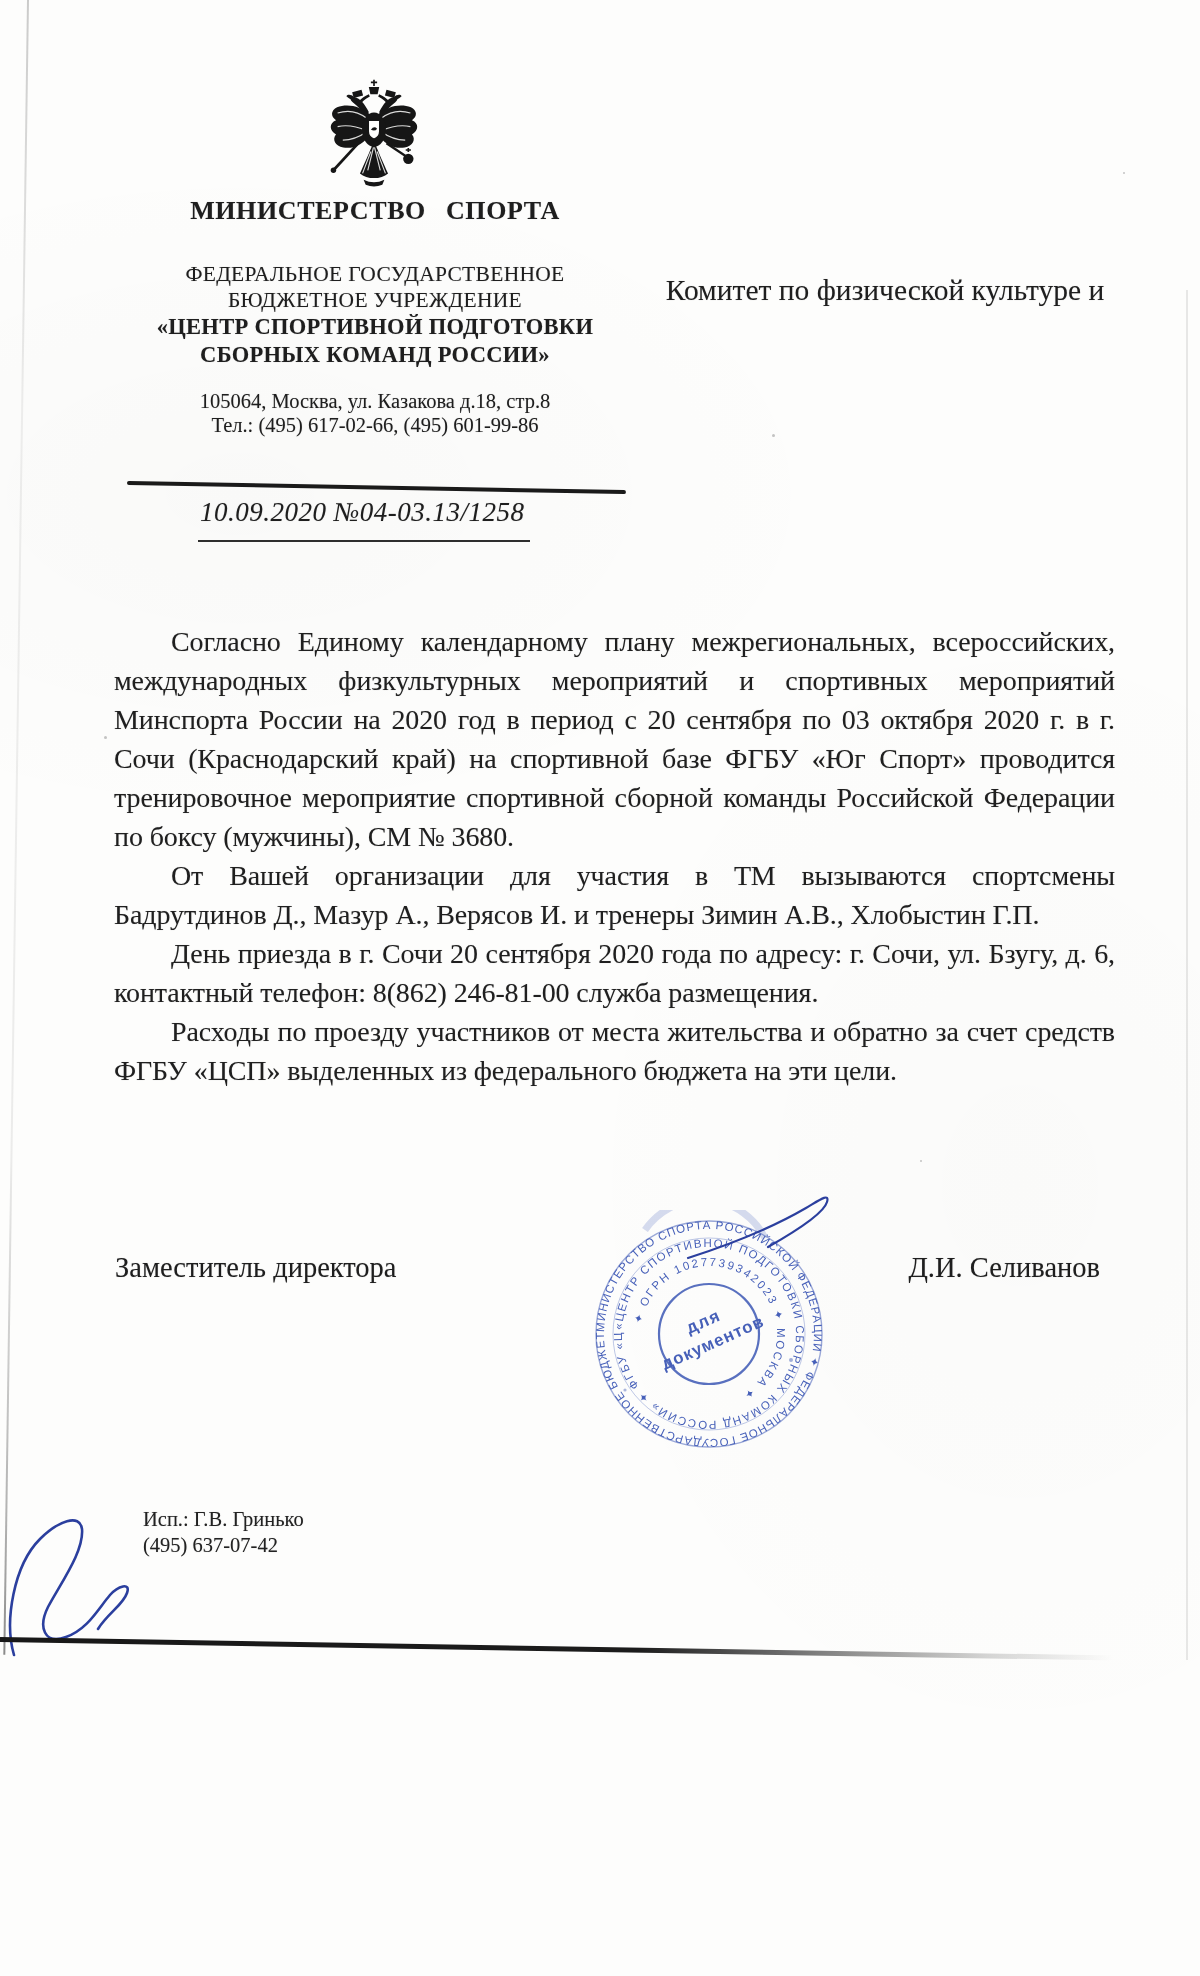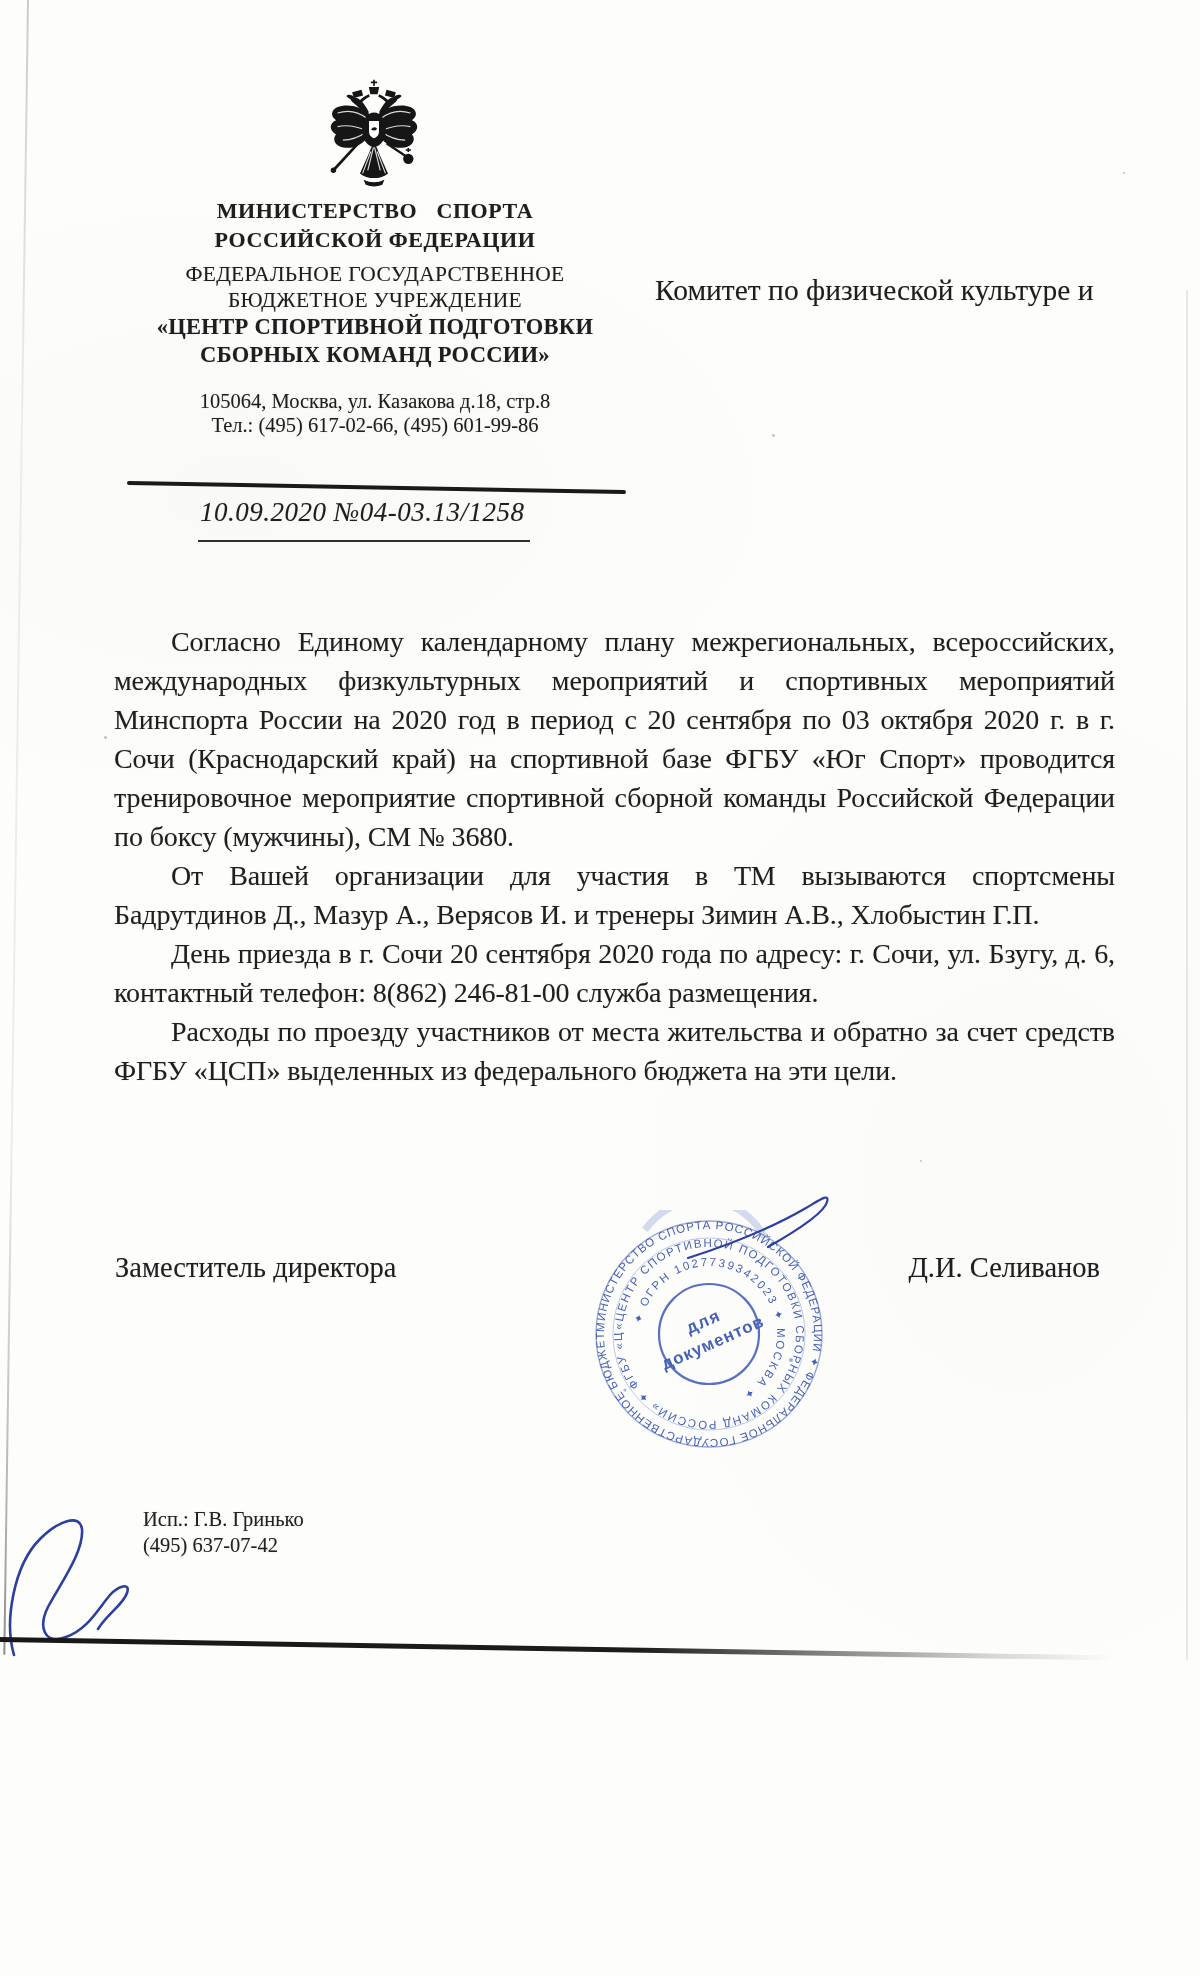--- a/index.html
+++ b/index.html
@@ -15,27 +15,27 @@
       radial-gradient(ellipse 900px 500px at 20% 25%, rgba(0,0,0,0.016), transparent 70%),
       radial-gradient(ellipse 700px 900px at 85% 60%, rgba(0,0,0,0.012), transparent 70%),
       #fdfdfc;
   }
   .abs{position:absolute;}
   .scan-ink{color:#1e1e1e;text-shadow:0 0 1px rgba(40,40,40,.28);}
 
   
   .emblem{left:322px;top:78px;width:104px;height:118px;}
   .lh-center{left:95px;width:560px;text-align:center;}
-  .ministry{top:196px;font-size:22px;font-weight:bold;line-height:29px;letter-spacing:.6px;text-align:center;}
+  .ministry{top:196px;font-size:26px;font-weight:bold;line-height:29px;letter-spacing:.6px;text-align:center;}
   .ministry .l1{word-spacing:13px;}
   .org{top:261px;font-size:21.5px;line-height:26px;letter-spacing:.3px;}
   .org-bold{top:313px;font-size:22.5px;font-weight:bold;line-height:27.5px;letter-spacing:.3px;}
   .addr{top:390px;font-size:20.5px;line-height:23.5px;}
 
-  .recipient{left:655px;top:272px;width:460px;
+  .recipient{left:655px;top:272px;width:460px;text-align:center;
     font-size:29.5px;line-height:36px;}
 
   .divider{left:127px;top:481px;width:499px;height:4px;background:#1a1a1a;
     transform:rotate(1.05deg);transform-origin:left center;border-radius:2px;}
 
   .refline{left:198px;top:497px;font-size:27px;letter-spacing:.5px;
     border-bottom:2px solid #2e2e2e;padding:0 6px 12px 2px;font-style:italic;}
 
   
   .body-text{left:114px;top:622px;width:1001px;}
@@ -105,21 +105,20 @@
       <path d="M83 70.5 v-4 M80.5 68.5 h5" stroke="#161616" stroke-width="1.6" fill="none"></path>
       <path d="M62 62 L80 74" stroke="#161616" stroke-width="2.2" fill="none"></path>
 
       <path d="M44.5 40 h11 v10.5 q0 5.5 -5.5 7.5 q-5.5 -2 -5.5 -7.5 z" fill="#fdfdfc" stroke="#161616" stroke-width="1.4"></path>
       <path d="M47 49 q3 -4 6 -1 q-2 3 -6 1 z" fill="#161616"></path>
     </g>
   </svg>
 
   <div class="abs lh-center ministry scan-ink">
     <div class="l1">МИНИСТЕРСТВО СПОРТА</div>
-    <div>РОССИЙСКОЙ ФЕДЕРАЦИИ</div>
   </div>
 
   <div class="abs lh-center org-bold scan-ink">
     <div>«ЦЕНТР СПОРТИВНОЙ ПОДГОТОВКИ</div>
     <div>СБОРНЫХ КОМАНД РОССИИ»</div>
   </div>
   <div class="abs lh-center org scan-ink">
     <div>ФЕДЕРАЛЬНОЕ ГОСУДАРСТВЕННОЕ</div>
     <div>БЮДЖЕТНОЕ УЧРЕЖДЕНИЕ</div>
   </div>

